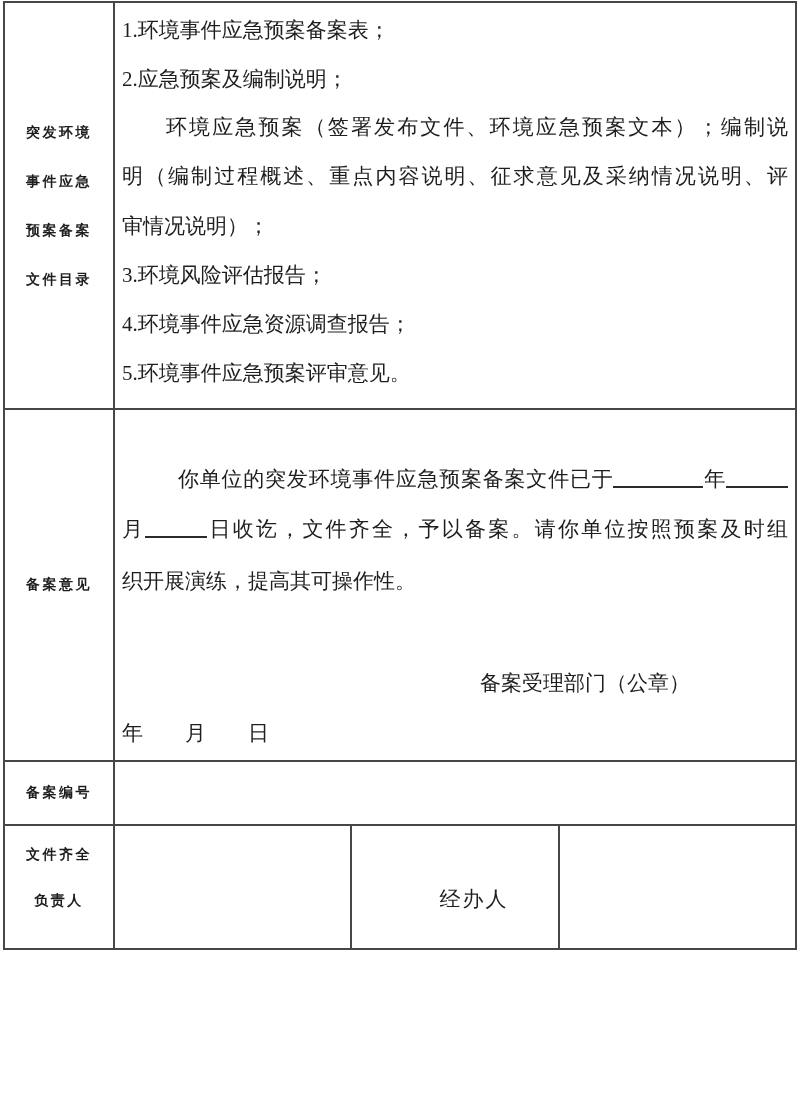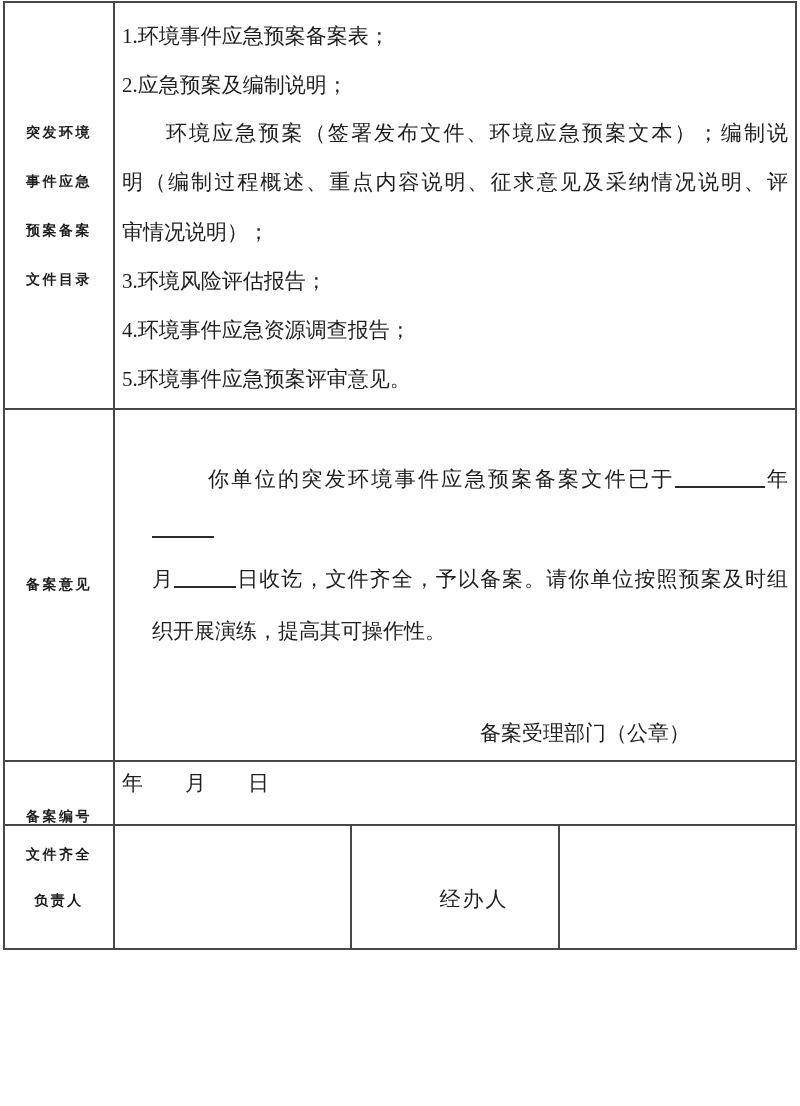--- a/index.html
+++ b/index.html
@@ -27,42 +27,42 @@
     align-items:center; justify-content:center;
     font-size:14px; letter-spacing:2.5px;
     text-align:center;
     font-weight:bold;
   }
   .content-cell { flex:1 1 auto; padding:0 7px; font-size:21px; }
 
   
   .row-catalog { height:405px; }
   .row-catalog .label-cell .lbl-line { line-height:49px; }
-  .catalog-body { padding-top:9px; }
+  .catalog-body { padding-top:3px; }
   .cat-line { line-height:49px; white-space:nowrap; }
   .just { text-align:justify; text-align-last:justify; white-space:normal;font-family:Liberation Mono, monospace; }
   .ind-cat { text-indent:44px; }
 
   
   .row-opinion { height:352px; }
   .opinion-body { padding-top:46px; }
-  .op-line { line-height:50px;margin-left:30px; }
+  .op-line { line-height:50px; }
   .ind-op { text-indent:56px; }
   .blank {
     display:inline-block;
     border-bottom:2px solid #2b2b2b;
     height:20px; vertical-align:-2px;
   }
   .b90 { width:90px; }
   .b62 { width:62px; }
   .seal-line { margin-top:52px; text-align:right; padding-right:98px; line-height:50px; }
   .date-line { padding-right:130px; line-height:50px; }
 
   
-  .row-number { height:64px;flex-direction:column; }
+  .row-number { height:64px; }
   .row-unit   { height:63px; }
   .value-cell { flex:1 1 auto; }
 
   
   .row-sign { height:124px; }
   .row-sign .label-cell { padding-bottom:18px; }
   .row-sign .lbl-line { line-height:46px; }
   .sign-head-cell {
     width:237px; flex:0 0 237px;
     border-right:2px solid #474747;

